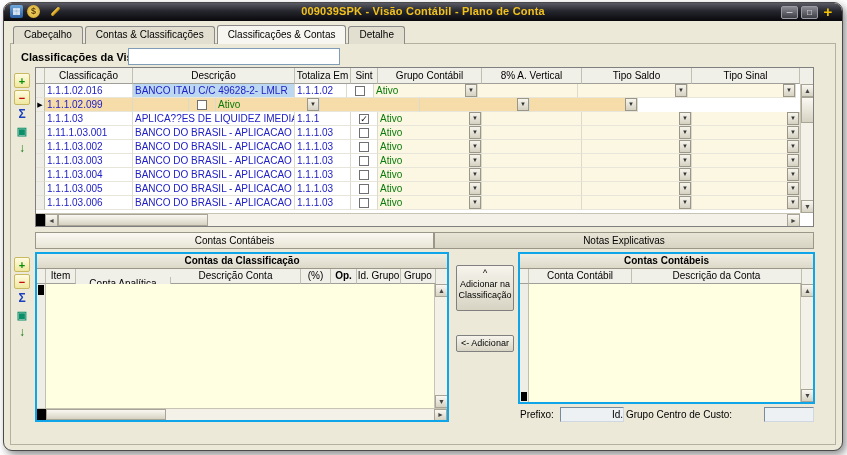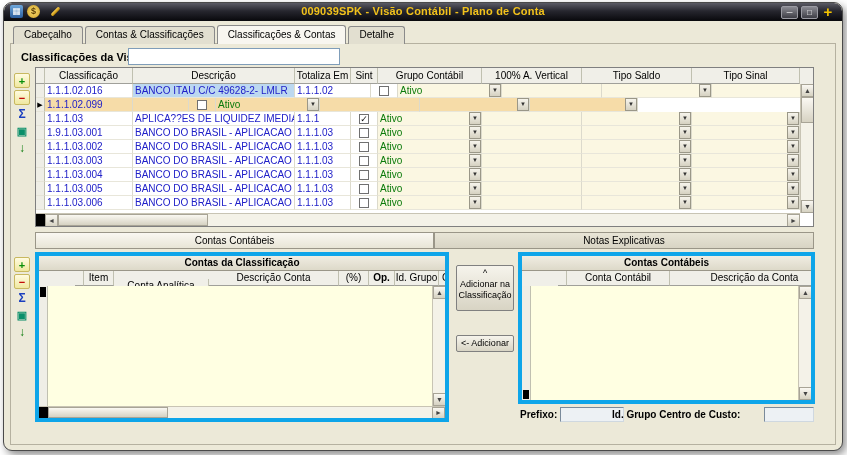--- a/index.html
+++ b/index.html
@@ -76,40 +76,40 @@
   .hscroll{position:absolute;left:0;bottom:0;height:13px;background:#F4F2E8;display:flex;border-top:1px solid #c8c4b4;}
   .corner-black{width:9px;height:100%;background:#000;flex:none;}
   .hthumb{width:150px;height:100%;background:linear-gradient(#FAF8F2,#D6D2C2);border:1px solid #A8A496;flex:none;}
   .htrack{flex:1;}
   
   .sec-tab{position:absolute;top:229px;height:17px;font-size:10px;text-align:center;line-height:16px;
     border:1px solid #9a9688;}
   #sec-tab-left{left:31px;width:399px;background:linear-gradient(#FAF8F2,#E8E5D6);}
   #sec-tab-right{left:430px;width:380px;background:linear-gradient(#E8E5D6,#D8D4C4);}
   
-  .panel{position:absolute;border:4px solid #0ea5e9;background:#fff;display:flex;flex-direction:column;overflow:hidden;}
+  .panel{position:absolute;border:2px solid #0ea5e9;background:#fff;display:flex;flex-direction:column;overflow:hidden;}
   #left-panel{left:31px;top:249px;width:414px;height:170px;}
   #right-panel{left:514px;top:249px;width:297px;height:152px;}
   .panel-title{height:15px;flex:none;background:linear-gradient(#F0EDE2,#DDD9C9);border-bottom:1px solid #9a9688;
     font-size:10px;font-weight:bold;text-align:center;line-height:14px;}
-  .panel .ghead{height:15px;padding-left:36px;}
+  .panel .ghead{height:15px;}
   .panel .hcell,.panel .ind-h{height:15px;line-height:14px;}
   .gbody{flex:1;background:var(--ivory);position:relative;}
   .gbody .indcol{position:absolute;left:0;top:0;bottom:0;width:9px;background:#EFEEE6;border-right:1px solid #C0C0B0;}
   .mark-top{position:absolute;left:1px;top:1px;width:6px;height:10px;background:#000;}
   .mark-bottom{position:absolute;left:1px;bottom:1px;width:6px;height:9px;background:#000;}
   .panel .hscroll{position:relative;flex:none;height:12px;}
   .panel .hscroll .sbtn{height:12px;line-height:10px;}
   
   .btn{position:absolute;font-size:9px;background:linear-gradient(#F6F4EC,#D8D4C4);border:1px solid #808080;
     border-radius:2px;white-space:pre-line;line-height:11px;color:#000;text-align:center;padding-top:2px;}
   #btn-add-class{left:452px;top:262px;width:58px;height:46px;}
   #btn-add{left:452px;top:332px;width:58px;height:17px;padding-top:0;line-height:15px;}
   
-  .flabel{position:absolute;font-size:10px;font-weight:bold;color:#000;}
+  .flabel{position:absolute;font-size:10px;font-weight:normal;color:#000;}
   #prefixo-label{left:516px;top:406px;}
   #idgrupo-label{left:608px;top:406px;}
   .field{position:absolute;height:15px;background:#EDF1F4;border:1px solid;border-color:#7a8a9a #cfd8e0 #cfd8e0 #7a8a9a;font-size:10px;padding:0 2px;}
   #prefixo-input{left:556px;top:404px;width:64px;}
   #idgrupo-input{left:760px;top:404px;width:50px;}
 </style>
 </head>
 <body>
 
 <div class="window">
@@ -151,30 +151,30 @@
   </div>
 
   <div class="grid" id="main-grid" style="left:31px;top:64px;width:779px;height:160px;">
     <div class="ghead" id="mg-head">
       <div class="ind-h"></div>
     <div class="hcell" style="width: 88px;">Classificação</div>
         <div class="hcell" style="width: 162px;">Descrição</div>
         <div class="hcell" style="width: 56px;">Totaliza Em</div>
         <div class="hcell" style="width: 27px;">Sint</div>
         <div class="hcell" style="width: 104px;">Grupo Contábil</div>
-        <div class="hcell" style="width: 100px;">100% A. Vertical</div>
+        <div class="hcell" style="width: 100px;">8% A. Vertical</div>
         <div class="hcell" style="width: 110px;">Tipo Saldo</div>
         <div class="hcell" style="width: 108px;">Tipo Sinal</div>
       </div>
     <div id="mg-body">
         <div class="grow">
           <div class="ind"></div>
           <div class="cell blue" style="width: 88px;">1.1.1.02.016</div>
           <div class="cell blue focus-cell" style="width: 162px;">BANCO ITAU C/C 49628-2- LMLR</div>
-          <div class="cell blue" style="width: 76px;">1.1.1.02</div>
+          <div class="cell blue" style="width: 52px;">1.1.1.02</div>
           <div class="cell center" style="width: 27px;">
             <div class="checkbox"></div>
           </div>
           <div class="cell green cream combo" style="width: 104px;">Ativo<div class="dd">▼</div></div>
           <div class="cell cream" style="width: 100px;"></div>
           <div class="cell cream combo" style="width: 110px;">
             <div class="dd">▼</div>
           </div>
           <div class="cell cream combo" style="width: 108px;">
             <div class="dd">▼</div>
@@ -208,21 +208,21 @@
           <div class="cell cream" style="width: 100px;"></div>
           <div class="cell cream combo" style="width: 110px;">
             <div class="dd">▼</div>
           </div>
           <div class="cell cream combo" style="width: 108px;">
             <div class="dd">▼</div>
           </div>
         </div>
         <div class="grow">
           <div class="ind"></div>
-          <div class="cell blue" style="width: 88px;">1.9.1.03.001</div>
+          <div class="cell blue" style="width: 88px;">1.11.1.03.001</div>
           <div class="cell blue" style="width: 162px;">BANCO DO BRASIL - APLICACAO AUTO M</div>
           <div class="cell blue" style="width: 56px;">1.1.1.03</div>
           <div class="cell center" style="width: 27px;">
             <div class="checkbox"></div>
           </div>
           <div class="cell green cream combo" style="width: 104px;">Ativo<div class="dd">▼</div></div>
           <div class="cell cream" style="width: 100px;"></div>
           <div class="cell cream combo" style="width: 110px;">
             <div class="dd">▼</div>
           </div>

